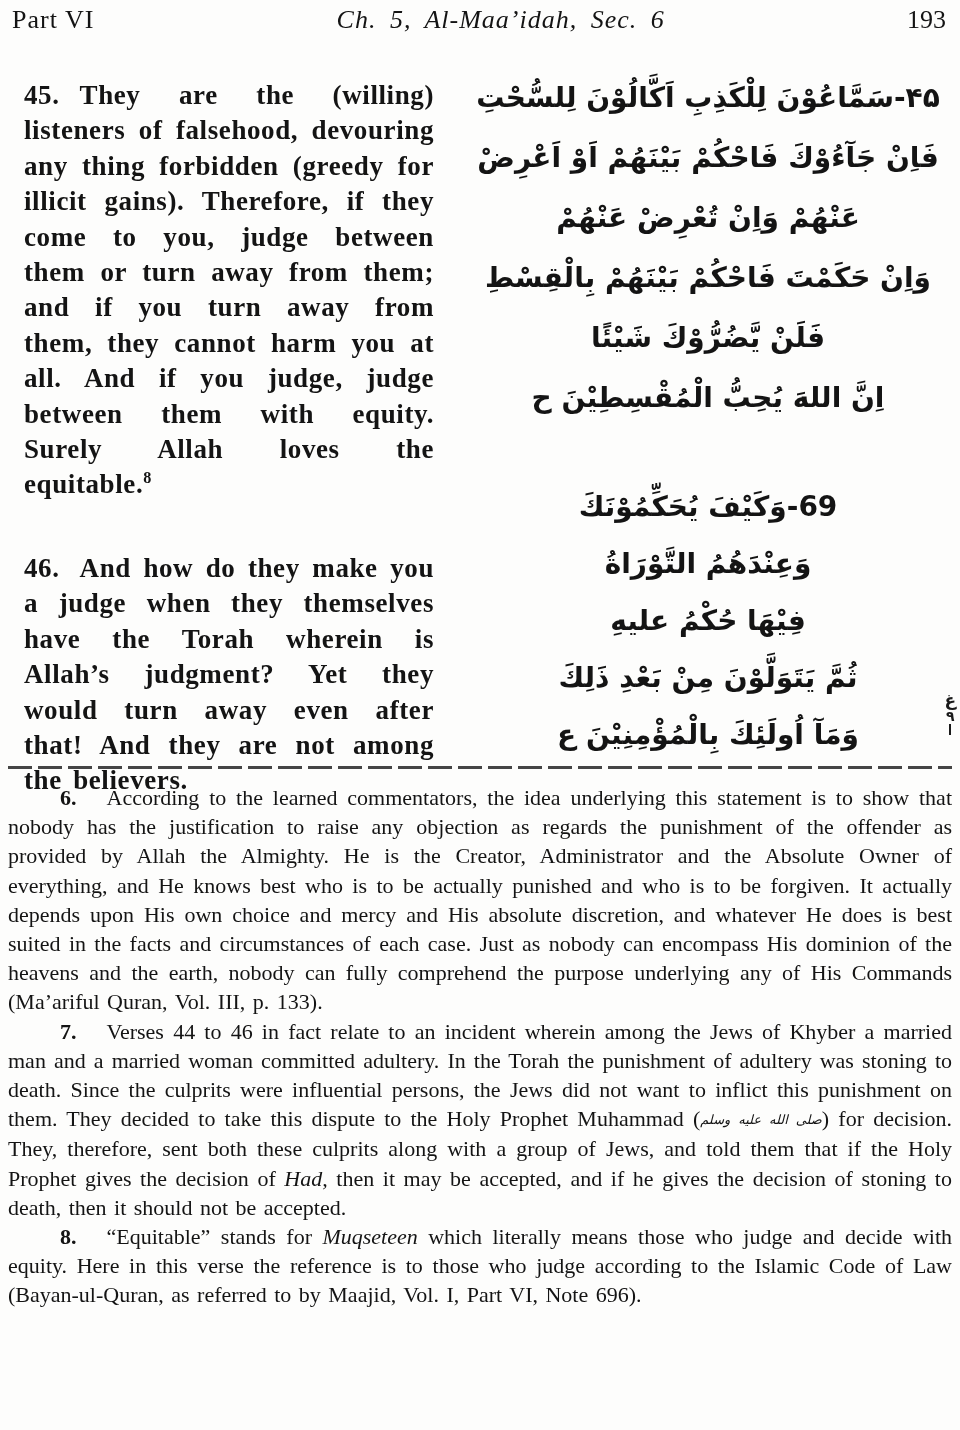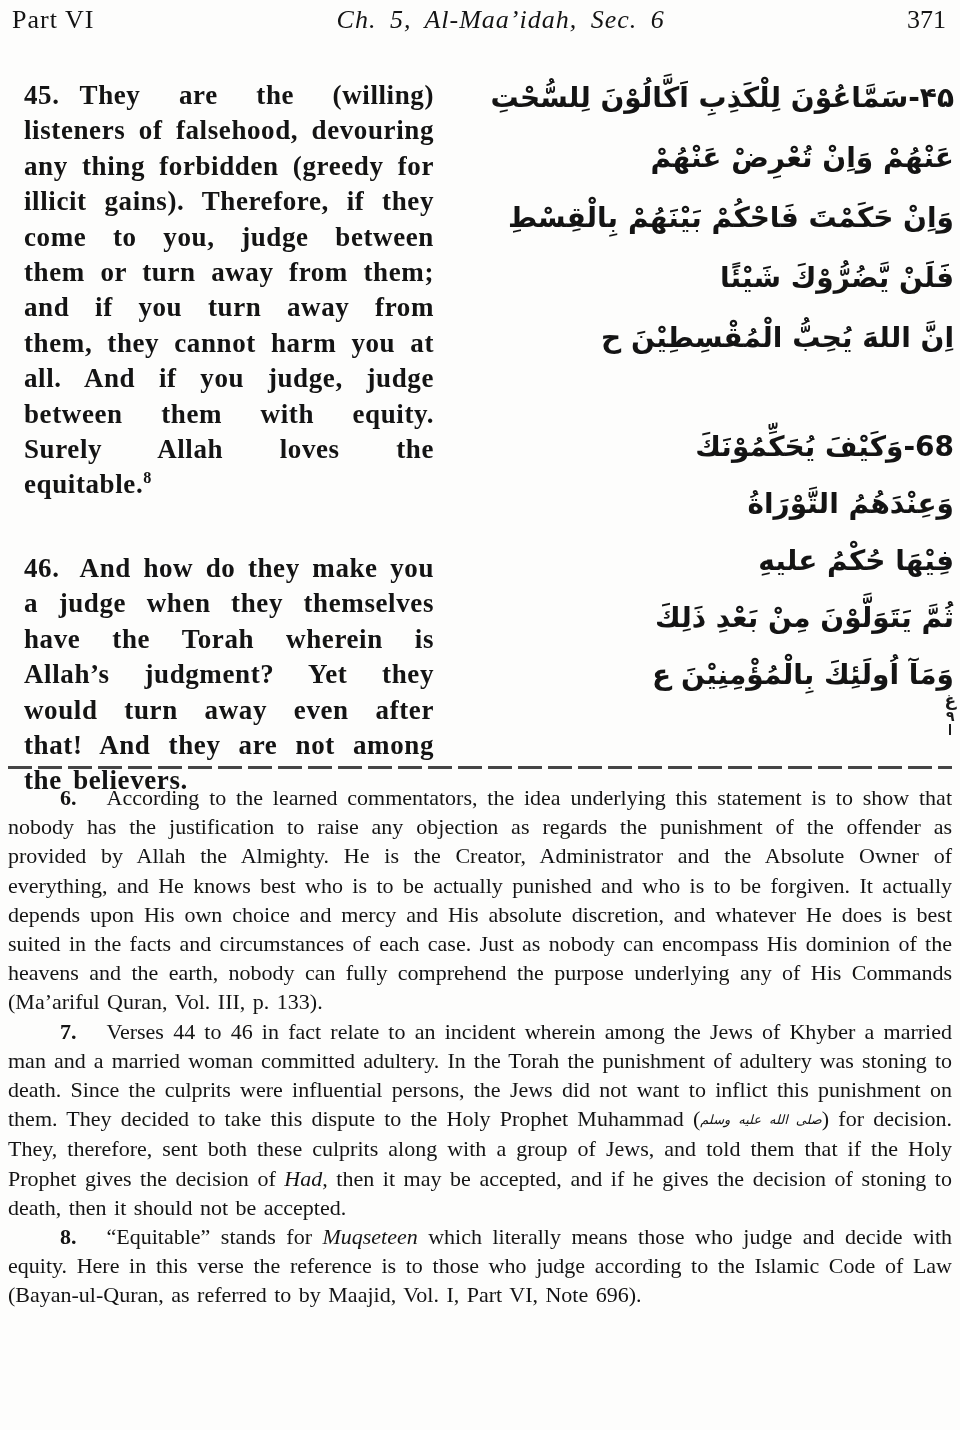--- a/index.html
+++ b/index.html
@@ -42,21 +42,20 @@
   .verse-en sup { font-size: 60%; line-height: 0; }
   .verse-46 { margin-top: 48px; }
 
   .ar-block { padding-top: 6px; text-align: center; }
   .ar-line {
     font-family: "DejaVu Sans", sans-serif;
     font-weight: bold;
     font-size: 28px;
     line-height: 60px;
     white-space: nowrap;
-    text-align: right;
   }
   .ar-block-46 { margin-top: 44px; }
   .ar-block-46 .ar-line { line-height: 57px; }
 
   
   .ruku {
     position: absolute; top: 692px; right: 4px;
     display: flex; flex-direction: column; align-items: center;
     font-family: "DejaVu Sans", sans-serif; font-weight: bold;
     color: #1a1a1a;
@@ -90,40 +89,41 @@
   }
 </style>
 </head>
 <body>
 
 <div class="page">
 
   <div class="header">
     <span class="header-part">Part VI</span>
     <span class="header-center">Ch. 5, Al-Maa’idah, Sec. 6</span>
-    <span class="header-page">371</span>
+    <span class="header-page">193</span>
   </div>
 
   <div class="columns">
 
     <div class="col-en">
       <p class="verse-en verse-45"><span class="vnum">45.</span><span>They are the (willing) listeners of falsehood, devouring any thing forbidden (greedy for illicit gains). Therefore, if they come to you, judge between them or turn away from them; and if you turn away from them, they cannot harm you at all. And if you judge, judge between them with equity. Surely Allah loves the equitable.</span><sup>8</sup></p>
       <p class="verse-en verse-46"><span class="vnum">46.</span><span>And how do they make you a judge when they themselves have the Torah wherein is Allah’s judgment? Yet they would turn away even after that! And they are not among the believers.</span></p>
     </div>
 
     <div class="col-ar">
       <div class="ar-block ar-block-45">
         <div class="ar-line">۴۵-سَمَّاعُوْنَ لِلْكَذِبِ اَكَّالُوْنَ لِلسُّحْتِ</div>
+        <div class="ar-line">فَاِنْ جَآءُوْكَ فَاحْكُمْ بَيْنَهُمْ اَوْ اَعْرِضْ</div>
         <div class="ar-line">عَنْهُمْ وَاِنْ تُعْرِضْ عَنْهُمْ</div>
         <div class="ar-line">وَاِنْ حَكَمْتَ فَاحْكُمْ بَيْنَهُمْ بِالْقِسْطِ</div>
         <div class="ar-line">فَلَنْ يَّضُرُّوْكَ شَيْئًا</div>
         <div class="ar-line">اِنَّ اللهَ يُحِبُّ الْمُقْسِطِيْنَ ح</div>
       </div>
       <div class="ar-block ar-block-46">
-        <div class="ar-line">68-وَكَيْفَ يُحَكِّمُوْنَكَ</div>
+        <div class="ar-line">69-وَكَيْفَ يُحَكِّمُوْنَكَ</div>
         <div class="ar-line">وَعِنْدَهُمُ التَّوْرَاةُ</div>
         <div class="ar-line">فِيْهَا حُكْمُ عليهِ</div>
         <div class="ar-line">ثُمَّ يَتَوَلَّوْنَ مِنْ بَعْدِ ذَلِكَ</div>
         <div class="ar-line">وَمَآ اُولَئِكَ بِالْمُؤْمِنِيْنَ ع</div>
       </div>
     </div>
 
   </div>
 
   <div class="ruku">

